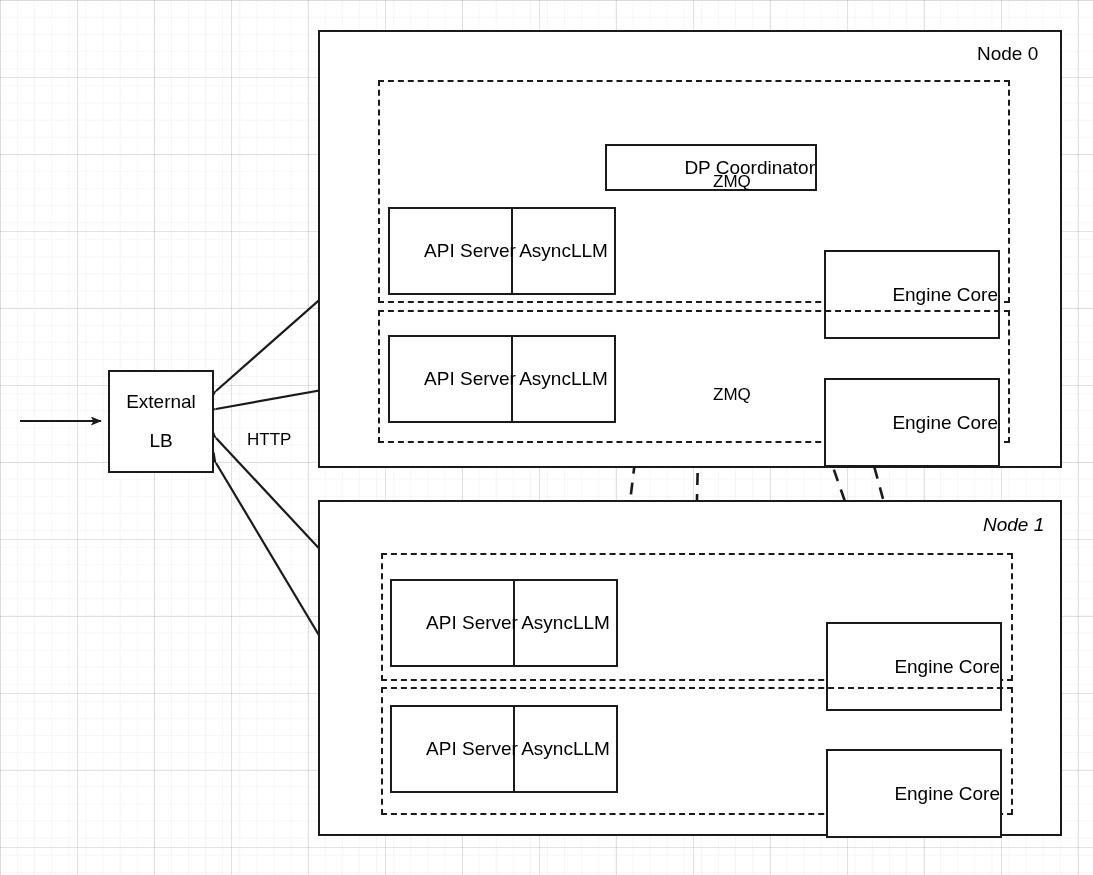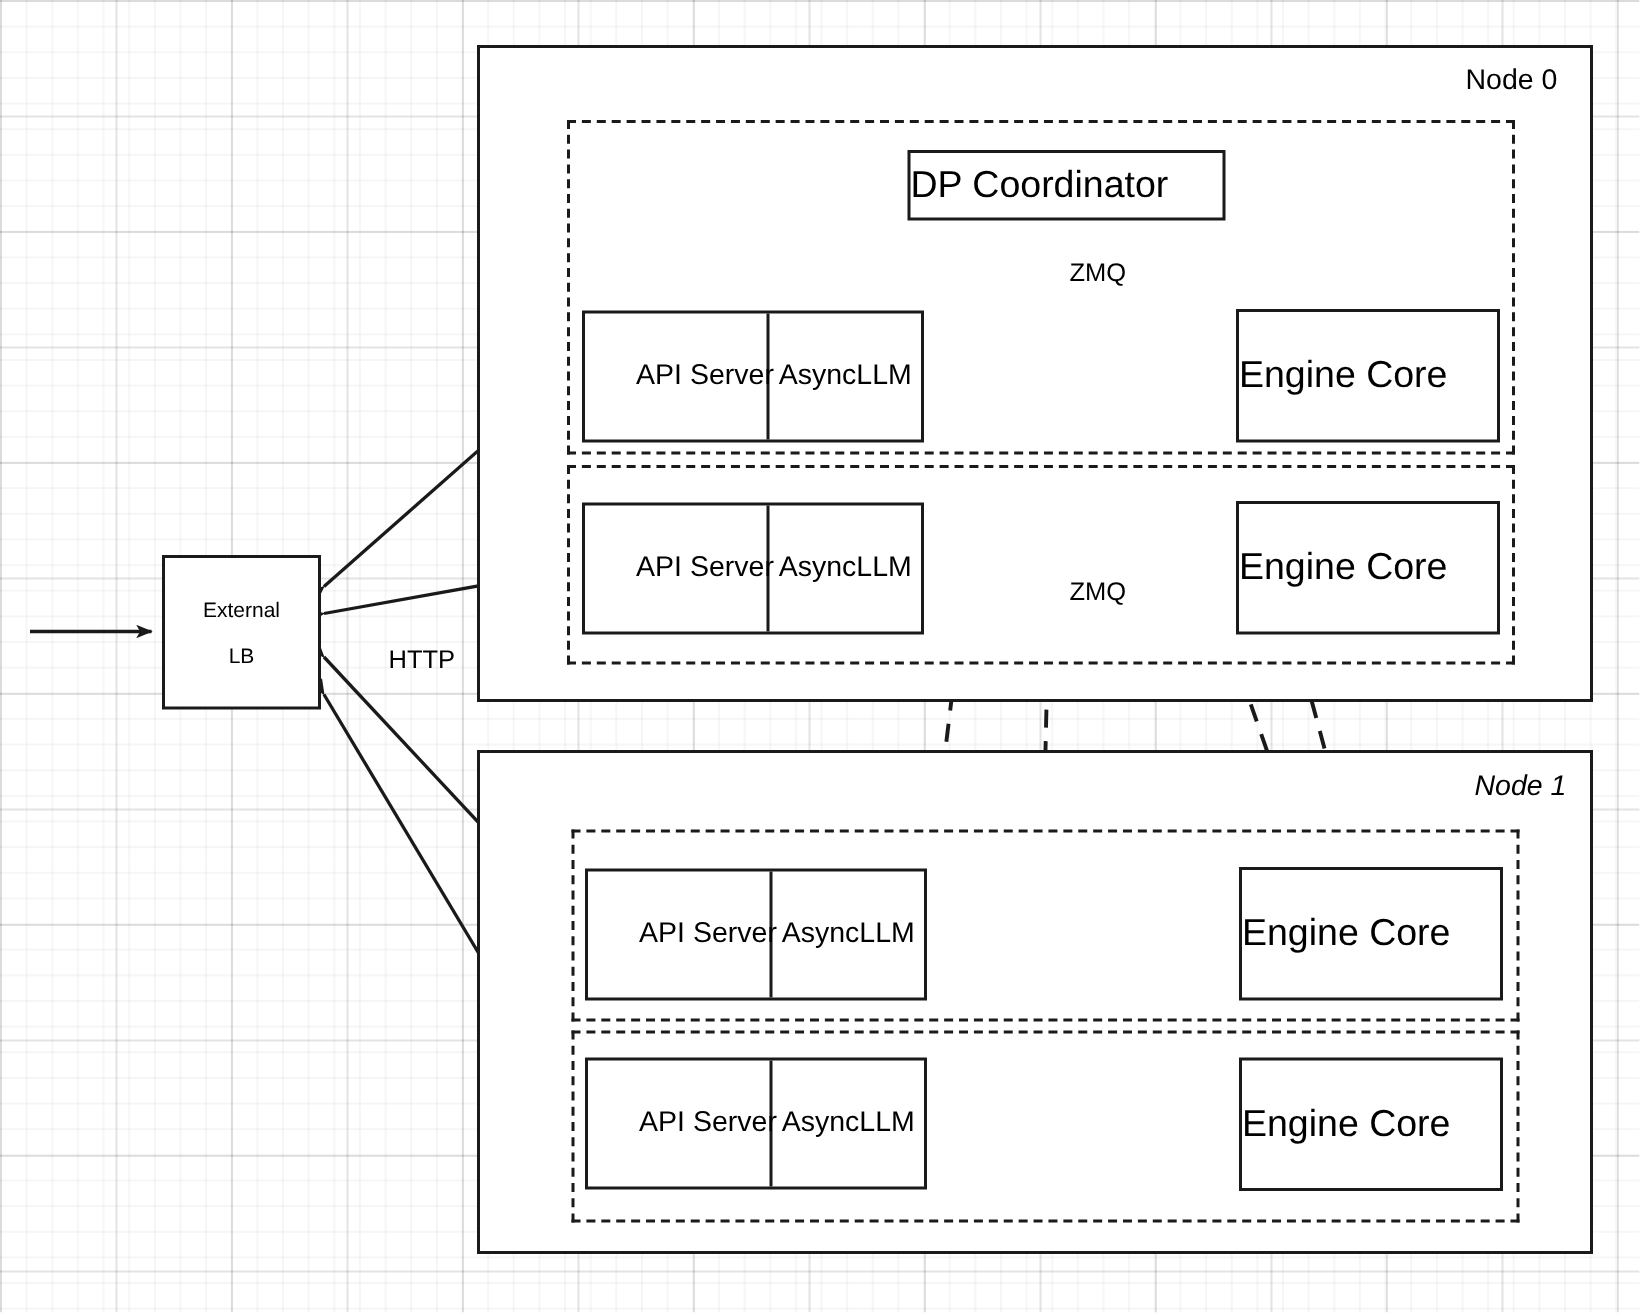--- a/index.html
+++ b/index.html
@@ -54,24 +54,25 @@
     background: transparent;
     box-sizing: border-box;
   }
   .plain-box {
     position: absolute;
     border: 2px solid #1a1a1a;
     background: #ffffff;
     box-sizing: border-box;
     display: flex;
     align-items: center;
-    justify-content: flex-start;
-    font-size: 25px;
-    color: #000000;
-    white-space: nowrap;
+    justify-content: flex-end;
+    font-size: 19px;
+    color: #000000;
+    white-space: nowrap;
+    margin-top: 44px;
   }
   .server-box {
     position: absolute;
     border: 2px solid #1a1a1a;
     background: #ffffff;
     box-sizing: border-box;
     display: flex;
     flex-direction: row;
   }
   .server-half {
@@ -89,21 +90,21 @@
   }
   .lb-box {
     position: absolute;
     border: 2px solid #1a1a1a;
     background: #ffffff;
     box-sizing: border-box;
     display: flex;
     flex-direction: column;
     align-items: center;
     justify-content: center;
-    font-size: 14px;
+    font-size: 19px;
     line-height: 1.45;
     color: #000000;
     text-align: left;
     gap: 11px;
   }
   .edge-label {
     position: absolute;
     font-size: 17px;
     color: #000000;
     background: transparent;
@@ -195,21 +196,21 @@
 
       <path d="M947,668 L955,700" marker-end="url(#ah-black-s)"></path>
     </g>
   </svg>
 
   <div class="lb-box" style="left:108px; top:370px; width:106px; height:103px;">
     <span>External</span>
     <span>LB</span>
   </div>
 
-  <div class="edge-label" style="left:259px; top:430px;">HTTP</div>
+  <div class="edge-label" style="left:247px; top:430px;">HTTP</div>
 
   <div class="node-box" style="left:318px; top:30px; width:744px; height:438px;"></div>
   <div class="node-label" style="left:977px; top:43px;">Node 0</div>
 
   <div class="dash-group" style="left:378px; top:80px; width:632px; height:223px;"></div>
 
   <div class="plain-box" style="left:605px; top:100px; width:212px; height:47px;">
     <span>DP Coordinator</span>
   </div>
 

